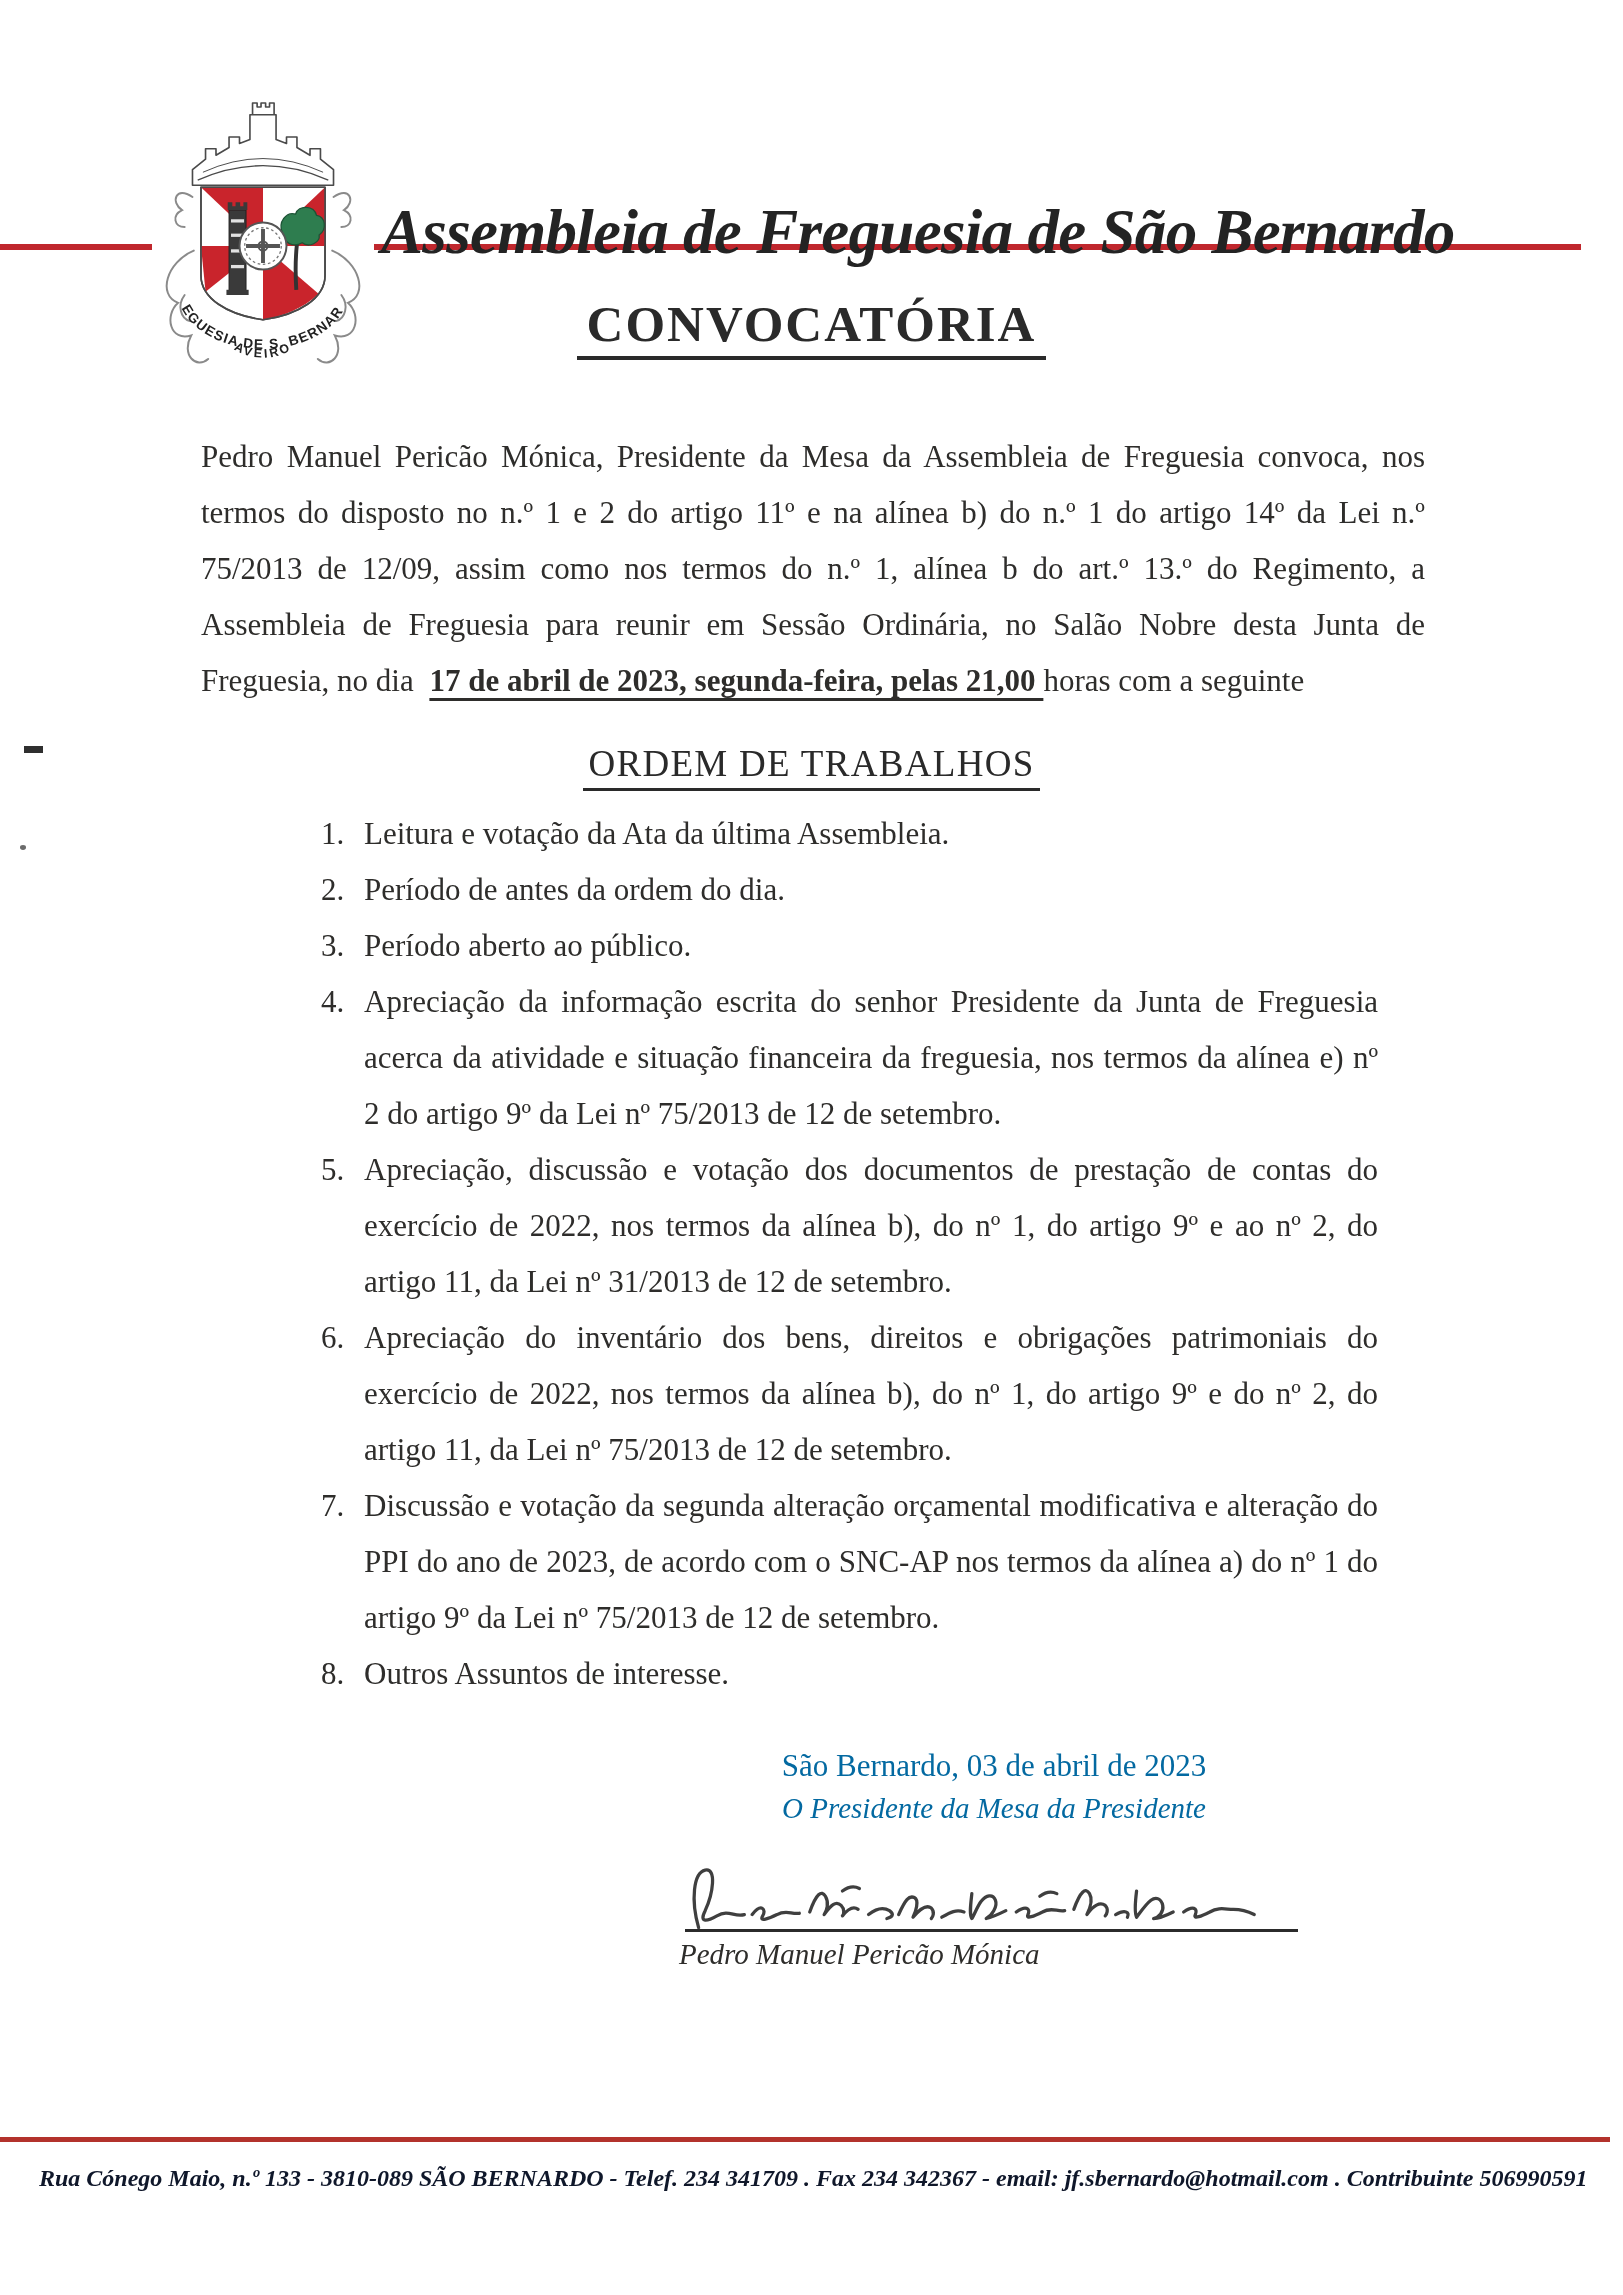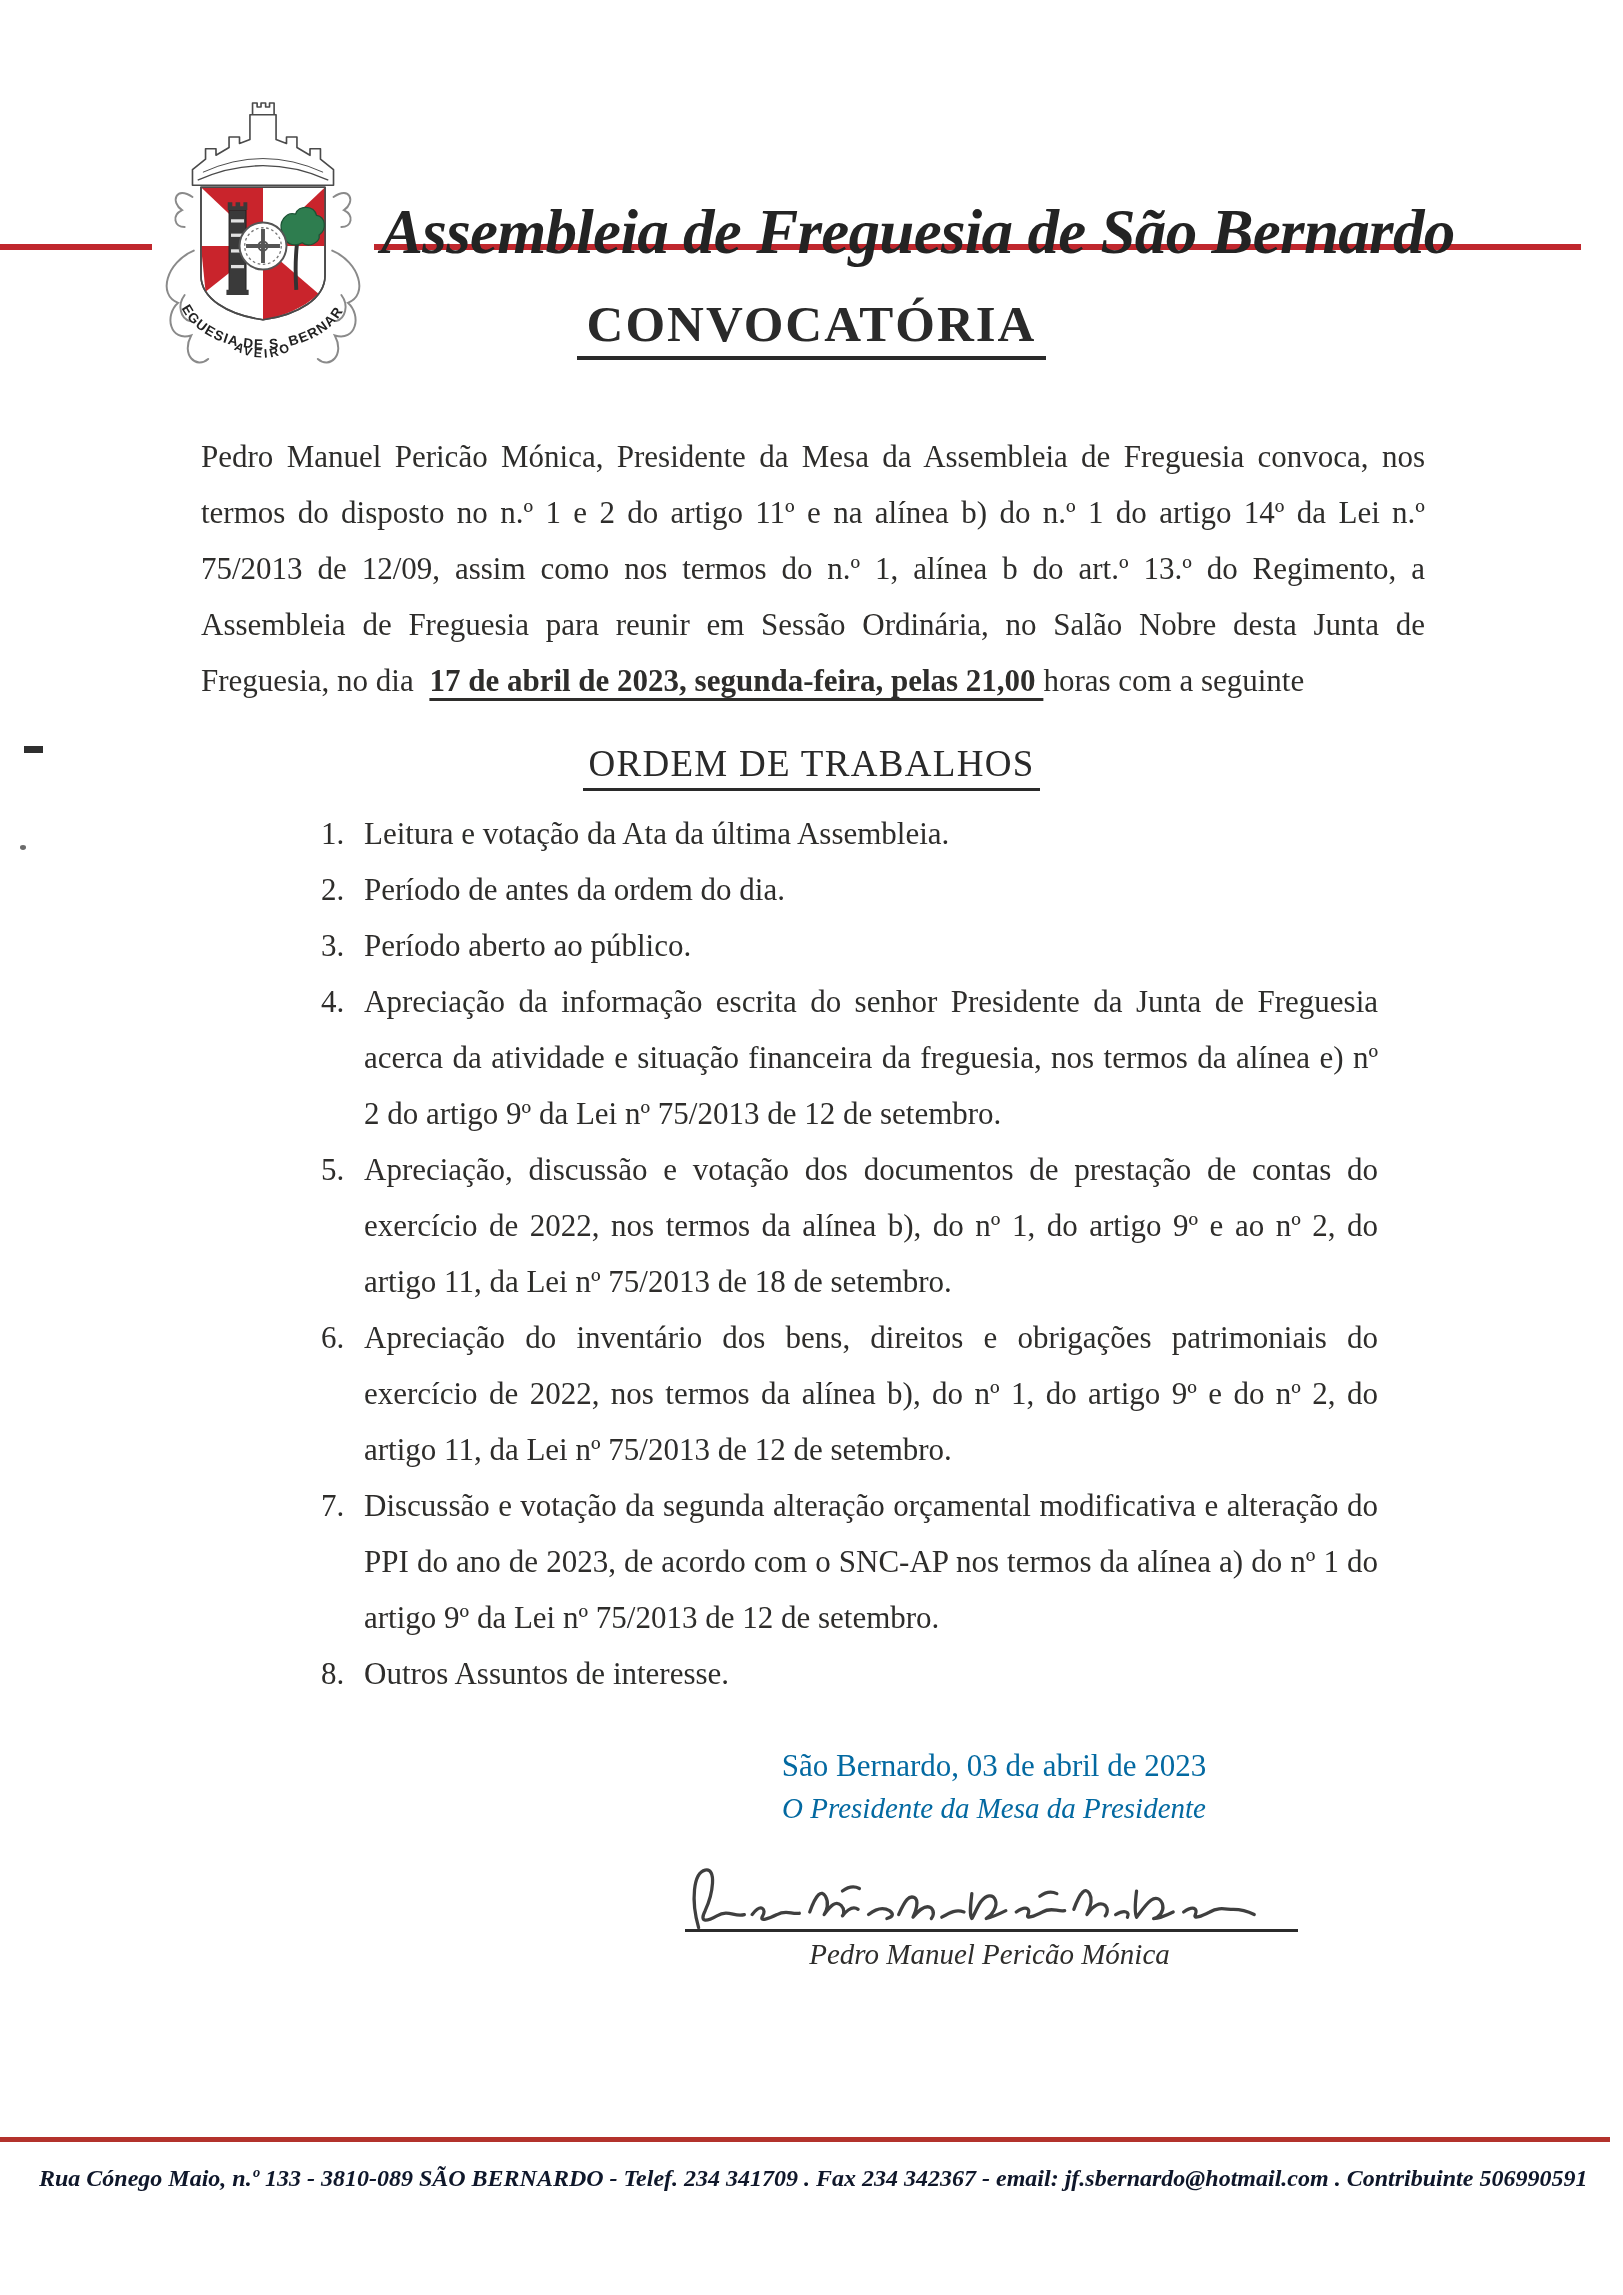--- a/index.html
+++ b/index.html
@@ -54,21 +54,21 @@
   
   .closing{
     position:absolute;left:680px;top:1745px;width:628px;text-align:center;
     font-size:31px;line-height:42px;color:#0369a1;
   }
   .closing .role{font-style:italic;font-size:29px;}
   
   .sig-svg{position:absolute;left:679px;top:1853px;width:621px;height:80px;}
   .sig-line{position:absolute;left:685px;top:1929px;width:613px;height:2.6px;background:#2b2b2b;}
   .sig-name{
-    position:absolute;left:679px;top:1938px;width:621px;text-align:center;
+    position:absolute;left:679px;top:1938px;width:621px;text-align:left;
     font-style:italic;font-size:29px;color:#2e2d2b;
   }
   
   .footer-rule{position:absolute;left:0;top:2137px;width:1610px;height:5.2px;background:#b3322c;}
   .footer-text{
     position:absolute;left:39px;top:2165px;width:1545px;text-align:center;
     font-size:24px;font-style:italic;font-weight:bold;color:#0f172a;white-space:nowrap;
   }
   
   .scan-dash{position:absolute;left:23.5px;top:746px;width:19.6px;height:7.2px;background:#2f2f2f;}
@@ -171,21 +171,21 @@
     <div class="item">
       <div class="num">3.</div>
       <div class="itxt">Período aberto ao público.</div>
     </div>
     <div class="item">
       <div class="num">4.</div>
       <div class="itxt">Apreciação da informação escrita do senhor Presidente da Junta de Freguesia acerca da atividade e situação financeira da freguesia, nos termos da alínea e) nº 2 do artigo 9º da Lei nº 75/2013 de 12 de setembro.</div>
     </div>
     <div class="item">
       <div class="num">5.</div>
-      <div class="itxt">Apreciação, discussão e votação dos documentos de prestação de contas do exercício de 2022, nos termos da alínea b), do nº 1, do artigo 9º e ao nº 2, do artigo 11, da Lei nº 75/2013 de 18 de setembro.</div>
+      <div class="itxt">Apreciação, discussão e votação dos documentos de prestação de contas do exercício de 2022, nos termos da alínea b), do nº 1, do artigo 9º e ao nº 2, do artigo 11, da Lei nº 31/2013 de 12 de setembro.</div>
     </div>
     <div class="item">
       <div class="num">6.</div>
       <div class="itxt">Apreciação do inventário dos bens, direitos e obrigações patrimoniais do exercício de 2022, nos termos da alínea b), do nº 1, do artigo 9º e do nº 2, do artigo 11, da Lei nº 75/2013 de 12 de setembro.</div>
     </div>
     <div class="item">
       <div class="num">7.</div>
       <div class="itxt">Discussão e votação da segunda alteração orçamental modificativa e alteração do PPI do ano de 2023, de acordo com o SNC-AP nos termos da alínea a) do nº 1 do artigo 9º da Lei nº 75/2013 de 12 de setembro.</div>
     </div>
     <div class="item">

